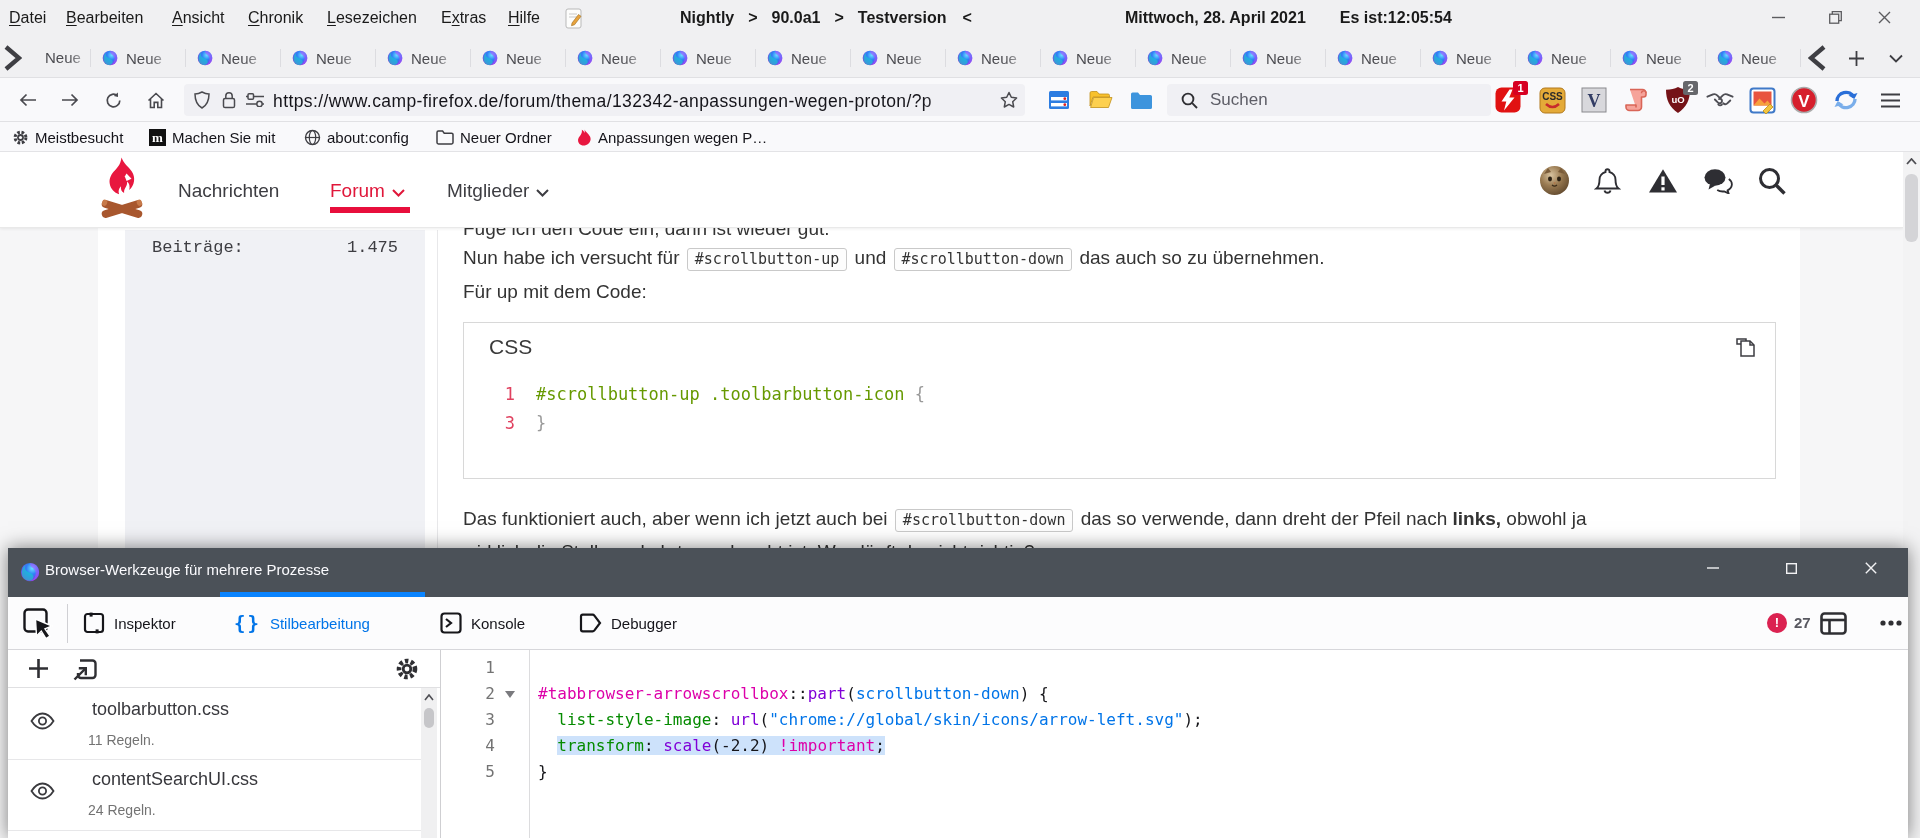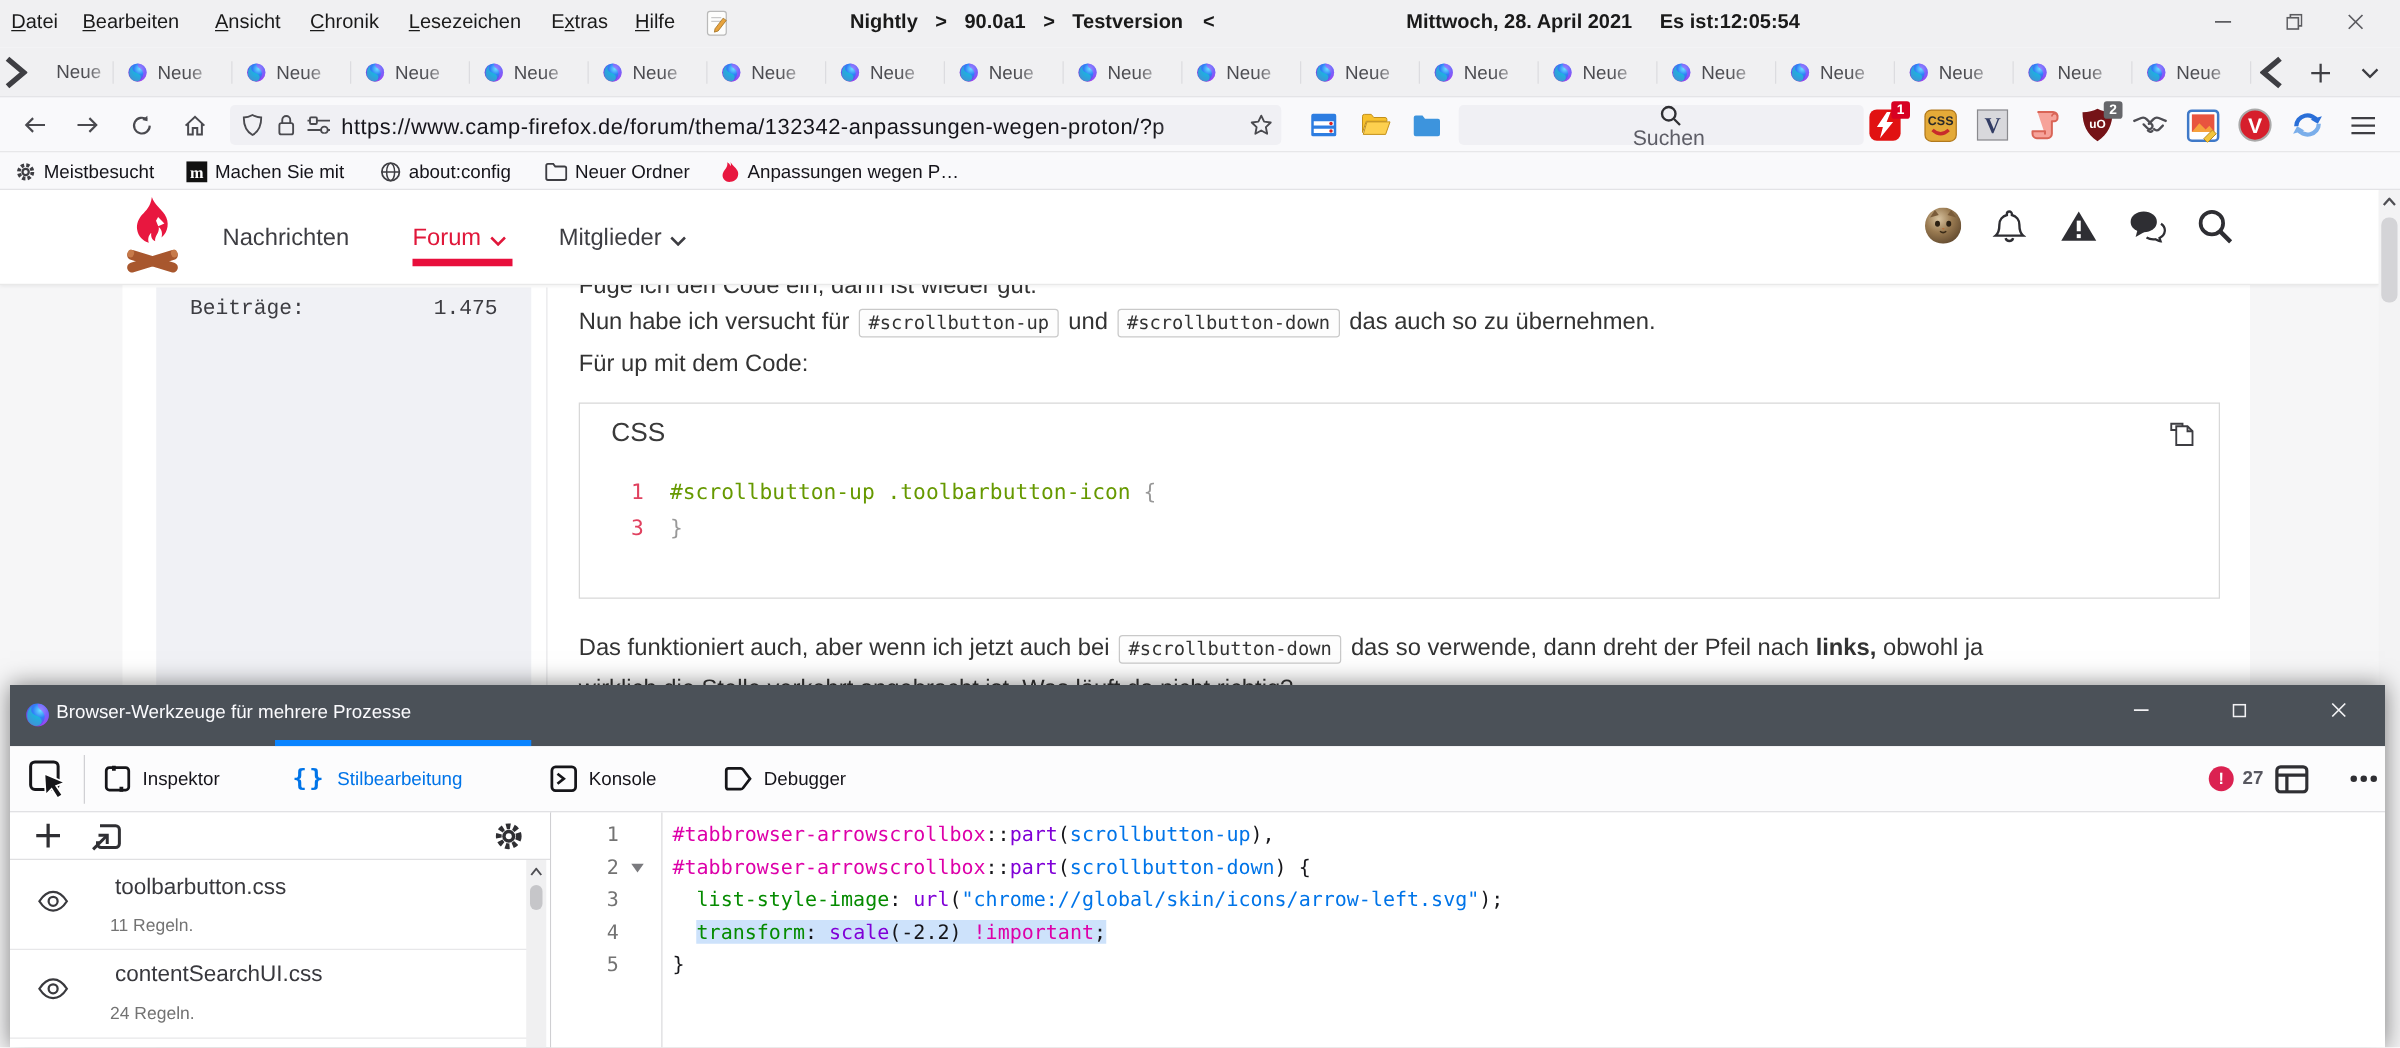--- a/index.html
+++ b/index.html
@@ -29,21 +29,21 @@
   #first-tab { position:absolute; left:0; top:0; width:66px; height:40px; }
   #first-tab .tab-label { position:absolute; left:13px; top:11px; }
   .tabctl { position:absolute; top:0; height:40px; display:flex; align-items:center; justify-content:center; }
 
   
   #navbar { position:absolute; left:0; top:78px; width:1920px; height:44px; background:#f9f9fb; border-bottom:1px solid #e1e1e4; }
   .nav-btn { position:absolute; top:9px; width:30px; height:26px; display:flex; align-items:center; justify-content:center; }
   #urlbar { position:absolute; left:184px; top:6px; width:841px; height:32px; background:#f0f0f4; border-radius:4px; display:flex; align-items:center; }
   #url-text { position:absolute; left:89px; top:7px; width:706px; font-size:17.5px; letter-spacing:0.4px; color:#15141a; white-space:nowrap; overflow:hidden;
     -webkit-mask-image:linear-gradient(to right,#000 92%,transparent 100%); mask-image:linear-gradient(to right,#000 92%,transparent 100%); }
-  #searchbar { position:absolute; left:1167px; top:6px; width:324px; height:32px; background:#f0f0f4; border-radius:4px; display:flex; align-items:center;flex-direction:column; }
+  #searchbar { position:absolute; left:1167px; top:6px; width:324px; height:32px; background:#f0f0f4; border-radius:4px; display:flex; align-items:center; }
   #search-placeholder { font-size:17px; color:#5d5d66; margin-left:12px; }
   .ext-btn { position:absolute; top:8px; width:28px; height:28px; display:flex; align-items:center; justify-content:center; }
   .ext-badge { position:absolute; right:-6px; top:-5px; min-width:15px; height:14px; border-radius:2.5px; color:#fff; font-size:11px; font-weight:700; line-height:14px; text-align:center; padding:0 2px; }
 
   
   #bookmarksbar { position:absolute; left:0; top:122px; width:1920px; height:30px; background:#f9f9fb; border-bottom:1px solid #e3e3e6; }
   .bm-item { position:absolute; top:0; height:30px; display:flex; align-items:center; gap:6px; font-size:15px; color:#15141a; }
 
   
   #page { position:absolute; left:0; top:152px; width:1920px; height:686px; background:#f6f6f7; overflow:hidden; }
@@ -165,21 +165,21 @@
     <span>Nightly</span>
     <span style="margin:0 14px">&gt;</span>
     <span>90.0a1</span>
     <span style="margin:0 14px">&gt;</span>
     <span>Testversion</span>
     <span style="margin:0 16px">&lt;</span>
   </div>
 
   <div id="titlebar-date">
     <span>Mittwoch, 28. April 2021</span>
-    <span style="margin-left:22px">Es ist:</span>
+    <span style="margin-left:34px">Es ist:</span>
     <span style="">12:05:54</span>
   </div>
 
   <div class="win-btn" style="left:1755px">
     <svg width="13" height="13" viewBox="0 0 13 13">
         <line x1="0" y1="6.5" x2="13" y2="6.5" stroke="#5c5c60" stroke-width="1.4"></line>
       </svg>
   </div>
   <div class="win-btn" style="left:1812px">
     <svg width="13" height="13" viewBox="0 0 13 13">
@@ -792,20 +792,20 @@
         <polyline points="1,6 5,1 9,6" fill="none" stroke="#4f4f54" stroke-width="1.6"></polyline>
       </svg>
     <div id="dt-sb-thumb"></div>
   </div>
 
   <div id="dt-splitter"></div>
 
   <div id="dt-editor">
     <div id="dt-gutterline"></div>
     <div id="cm-code">
-        <div class="cl"><span class="cno">1</span><span class="ctext"><span class="tk-id">#tabbrowser-arrowscrollbox</span><span class="tk-drk">::</span><span class="tk-pur">part</span><span class="tk-drk">(</span><span class="tk-blu">scrollbutton-up</span><span class="tk-drk">),</span></span></div>
+        <div class="cl"><span class="cno">1</span></div>
         <div class="cl"><span class="cno">2</span><span class="fold"></span><span class="ctext"><span class="tk-id">#tabbrowser-arrowscrollbox</span><span class="tk-drk">::</span><span class="tk-pur">part</span><span class="tk-drk">(</span><span class="tk-blu">scrollbutton-down</span><span class="tk-drk">) {</span></span></div>
         <div class="cl"><span class="cno">3</span><span class="ctext"><span class="tk-drk">  </span><span class="tk-grn">list-style-image</span><span class="tk-drk">: </span><span class="tk-pur">url</span><span class="tk-drk">(</span><span class="tk-blu">"chrome://global/skin/icons/arrow-left.svg"</span><span class="tk-drk">);</span></span></div>
         <div class="cl"><span class="cno">4</span><span class="ctext"><span class="tk-drk">  </span><span class="selbg"><span class="tk-grn">transform</span><span class="tk-drk">: </span><span class="tk-pur">scale</span><span class="tk-drk">(-2.2) </span><span class="tk-id">!important</span><span class="tk-drk">;</span></span></span></div>
         <div class="cl"><span class="cno">5</span><span class="ctext"><span class="tk-drk">}</span></span></div>
       </div>
   </div>
 </div>
 
 </body></html>

